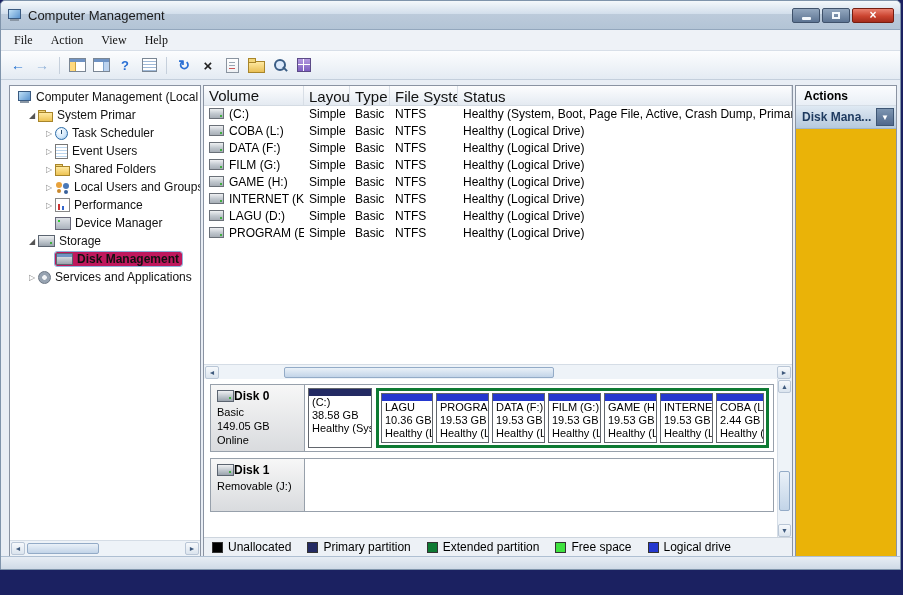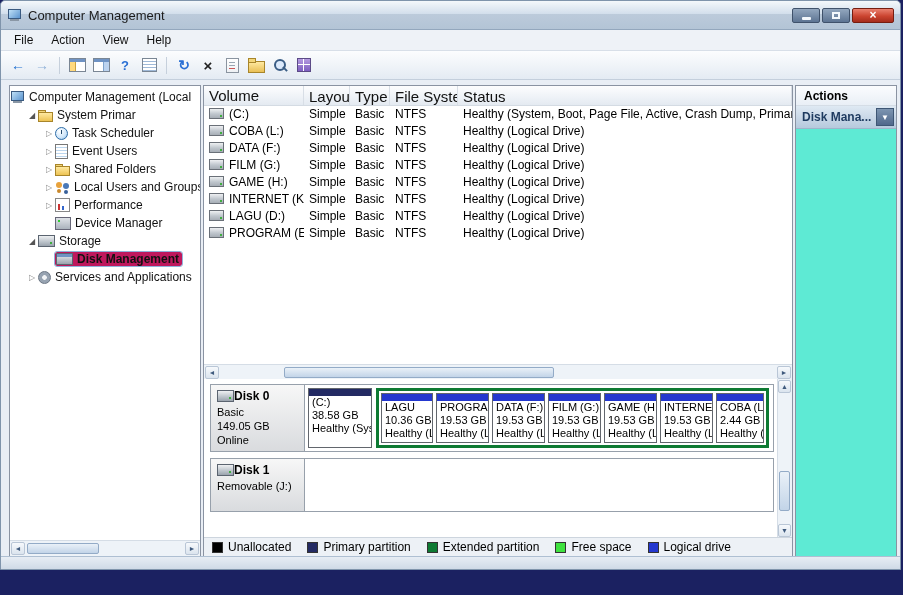--- a/index.html
+++ b/index.html
@@ -29,21 +29,21 @@
   }
   .tbtn.close{width:42px;background:linear-gradient(#ea8170,#cb4430 55%,#a52c1c);border-color:#761d10;}
   .tbtn .bar{width:9px;height:3px;background:#f4f8fc;margin-top:6px;border-radius:1px;}
   .tbtn .box{width:8px;height:7px;border:2px solid #f4f8fc;box-sizing:border-box;}
   .tbtn .x{color:#fff;font-size:12px;font-weight:bold;line-height:1;}
   
   .menubar{
     height:20px;display:flex;align-items:center;padding-left:4px;
     background:#eef2f7;border-bottom:1px solid #d8dfe8;font-size:12px;color:#111;
   }
-  .menu-item{padding:2px 9px;}
+  .menu-item{padding:2px 9px;font-family:Liberation Serif, serif;}
   
   .toolbar{
     height:28px;display:flex;align-items:center;padding:0 6px;gap:2px;
     background:linear-gradient(#fcfdfe,#e4ebf3);border-bottom:1px solid #c4cfdc;
   }
   .tbi{width:22px;height:22px;display:flex;align-items:center;justify-content:center;border-radius:2px;}
   .tsep{width:1px;height:17px;background:#c6d0dc;margin:0 4px;}
   .tbg{font-weight:bold;font-size:14px;line-height:1;}
   .g-back{color:#1f6fd0;}
   .g-fwd{color:#8fb1d8;}
@@ -91,25 +91,25 @@
   .ico-drive{width:15px;height:10px;border:1px solid #5b6470;background:linear-gradient(#eef0f2,#bfc6cd 55%,#9aa3ad);}
   .ico-drive::after{content:"";position:absolute;right:2px;bottom:2px;width:2px;height:2px;background:#3fae3f;}
   .ico-disk{width:15px;height:10px;border:1px solid #5b6470;background:linear-gradient(#eef0f2,#bfc6cd 55%,#9aa3ad);}
   .ico-disk::before{content:"";position:absolute;left:0;top:0;width:100%;height:3px;background:#6f93c4;}
   .ico-gear{width:13px;height:13px;border-radius:50%;border:1px solid #6b7684;background:radial-gradient(circle,#f2f4f6 0 28%,#97a3b1 30% 100%);box-sizing:border-box;}
   .ico-vol{width:13px;height:9px;border:1px solid #6a7078;background:linear-gradient(#eef0f2,#bfc6cd 55%,#a7aeb6);margin-right:5px;}
   .ico-vol::after{content:"";position:absolute;right:1px;bottom:1px;width:2px;height:2px;background:#3fae3f;}
   
   .tree-pane{position:absolute;left:8px;top:84px;width:192px;height:472px;background:#fff;border:1px solid #8a93a2;box-sizing:border-box;overflow:hidden;}
   .center-pane{position:absolute;left:202px;top:84px;width:590px;height:472px;background:#fff;border:1px solid #8a93a2;box-sizing:border-box;}
-  .actions-pane{position:absolute;left:794px;top:84px;width:102px;height:472px;background:#5eead4;border:1px solid #8a93a2;box-sizing:border-box;overflow:hidden;}
+  .actions-pane{position:absolute;left:794px;top:84px;width:102px;height:472px;background:#eab308;border:1px solid #8a93a2;box-sizing:border-box;overflow:hidden;}
   
   .trow{height:18px;display:flex;align-items:center;font-size:12px;white-space:nowrap;color:#111;}
   .trow:first-child{margin-top:2px;}
-  .lvl0{padding-left:0;}
+  .lvl0{padding-left:7px;}
   .lvl1{padding-left:16px;}
   .lvl2{padding-left:33px;}
   .exp{width:12px;flex:none;text-align:center;font-size:8px;color:#555;}
   .exp.closed{color:#8a8a8a;}
   .trow .ic{margin-right:4px;}
   .sel-wrap{display:inline-flex;align-items:center;padding:0 3px 0 1px;border-radius:2px;}
   .sel-wrap.sel{background:#be185d;outline:1px solid #90b4da;font-weight:bold;}
   .tree-hscroll,.list-hscroll{position:absolute;left:0;right:0;bottom:0;height:15px;background:#eef3f8;border-top:1px solid #d5dde6;}
   .sarrow{position:absolute;top:1px;width:14px;height:13px;display:flex;align-items:center;justify-content:center;
     font-size:7px;color:#3f5a7d;background:linear-gradient(#f6f9fc,#dbe4ee);border:1px solid #b9c6d6;border-radius:2px;box-sizing:border-box;}

